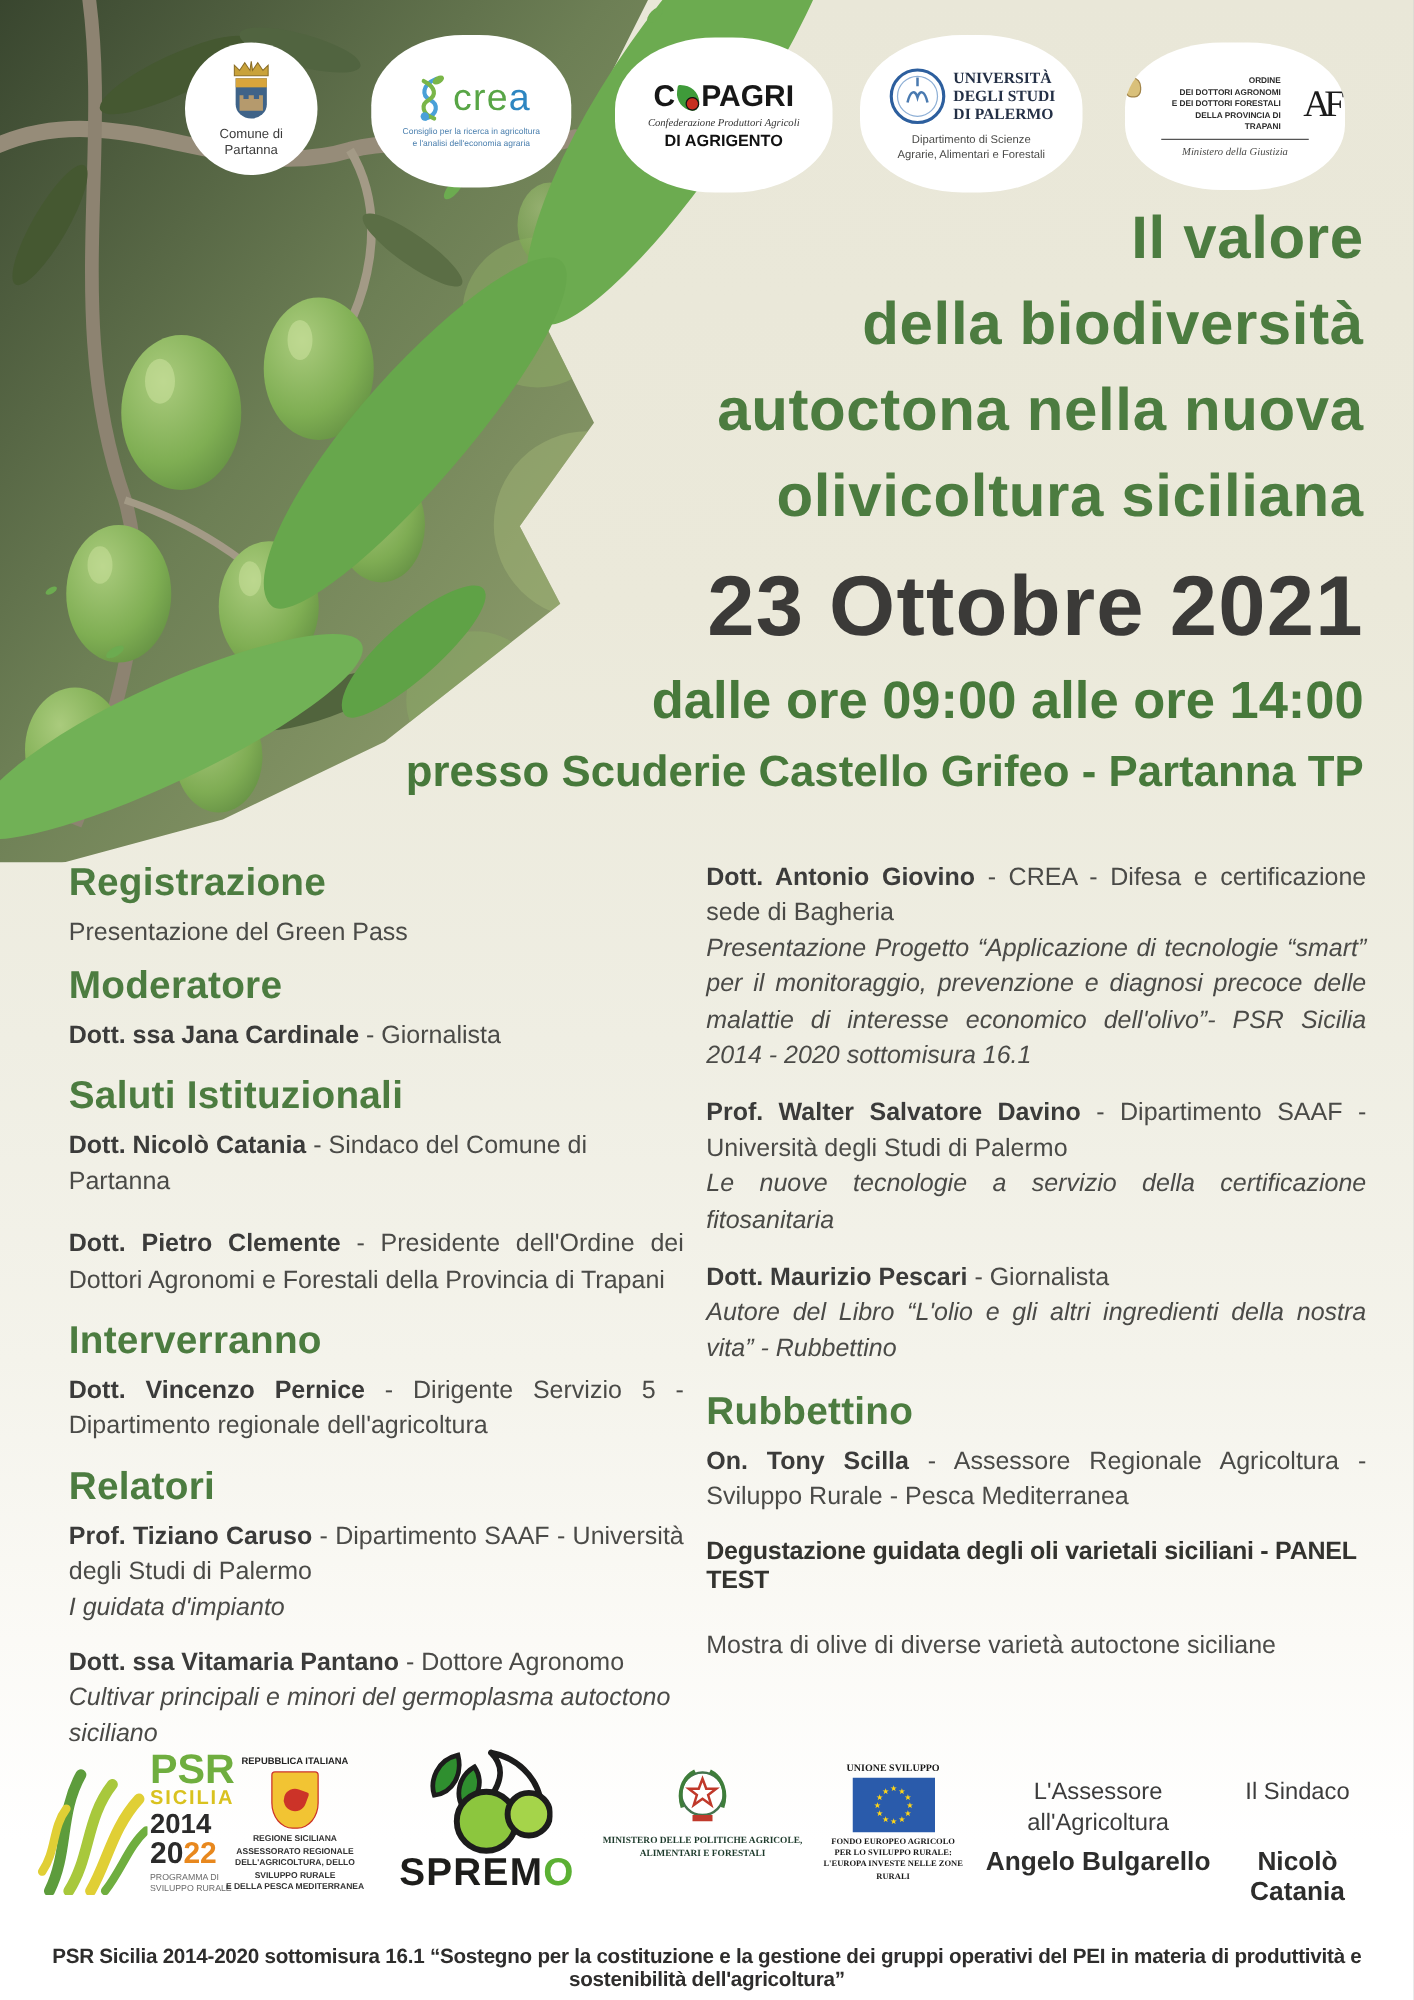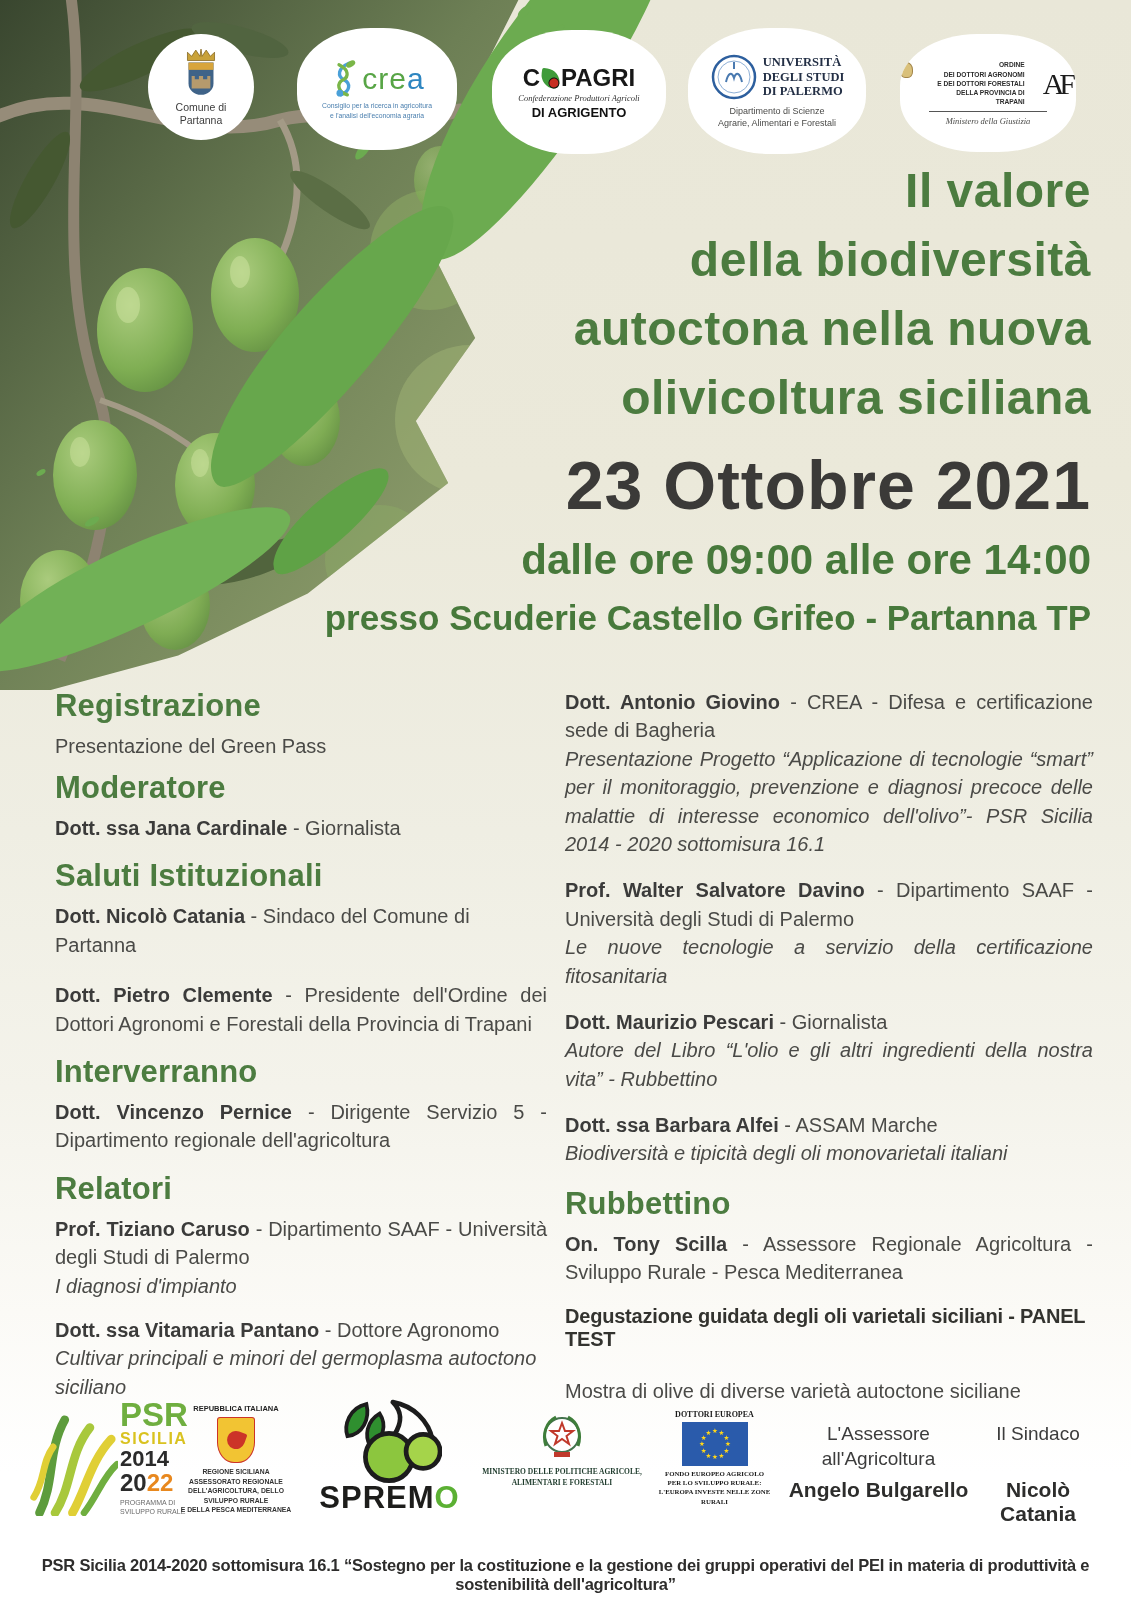--- a/index.html
+++ b/index.html
@@ -249,29 +249,28 @@
     <h2 class="h h-first">Registrazione</h2>
     <p class="line">Presentazione del Green Pass</p>
     <h2 class="h">Moderatore</h2>
     <p class="entry"><b>Dott. ssa Jana Cardinale</b> <span>- Giornalista</span></p>
     <h2 class="h">Saluti Istituzionali</h2>
     <p class="entry gap-after"><b>Dott. Nicolò Catania</b> <span>- Sindaco del Comune di Partanna</span></p>
     <p class="entry just"><b>Dott. Pietro Clemente</b> <span>- Presidente dell'Ordine dei Dottori Agronomi e Forestali della Provincia di Trapani</span></p>
     <h2 class="h">Interverranno</h2>
     <p class="entry just"><b>Dott. Vincenzo Pernice</b> <span>- Dirigente Servizio 5 - Dipartimento regionale dell'agricoltura</span></p>
     <h2 class="h">Relatori</h2>
-    <p class="entry just"><b>Prof. Tiziano Caruso</b> <span>- Dipartimento SAAF - Università degli Studi di Palermo</span><span class="note">I diagnosi d'impianto</span></p>
+    <p class="entry just"><b>Prof. Tiziano Caruso</b> <span>- Dipartimento SAAF - Università degli Studi di Palermo</span><span class="note">I guidata d'impianto</span></p>
     <p class="entry"><b>Dott. ssa Vitamaria Pantano</b> <span>- Dottore Agronomo</span><span class="note">Cultivar principali e minori del germoplasma autoctono siciliano</span></p>
   </div>
 
   <div class="col col-right">
     <p class="entry just"><b>Dott. Antonio Giovino</b> <span>- CREA - Difesa e certificazione sede di Bagheria</span><span class="note just">Presentazione Progetto “Applicazione di tecnologie “smart” per il monitoraggio, prevenzione e diagnosi precoce delle malattie di interesse economico dell'olivo”- PSR Sicilia 2014 - 2020 sottomisura 16.1</span></p>
     <p class="entry just"><b>Prof. Walter Salvatore Davino</b> <span>-  Dipartimento SAAF - Università degli Studi di Palermo</span><span class="note just">Le nuove tecnologie a servizio della certificazione fitosanitaria</span></p>
     <p class="entry"><b>Dott. Maurizio Pescari</b> <span>- Giornalista</span><span class="note just">Autore del Libro “L'olio e gli altri ingredienti della nostra vita” - Rubbettino</span></p>
-    <p class="entry"><b>Dott. ssa Barbara Alfei</b> <span>- ASSAM Marche</span><span class="note">Biodiversità e tipicità degli oli monovarietali italiani</span></p>
     <h2 class="h">Rubbettino</h2>
     <p class="entry just"><b>On. Tony Scilla</b> <span>- Assessore Regionale Agricoltura - Sviluppo Rurale - Pesca Mediterranea</span></p>
     <p class="bold-line">Degustazione guidata degli oli varietali siciliani - PANEL TEST</p>
     <p class="line mostra">Mostra di olive di diverse varietà autoctone siciliane</p>
   </div>
 
   <div class="footer">
 
     <div class="fblock f-psr">
       <svg width="92" height="112" viewBox="0 0 95 115">
@@ -319,21 +318,21 @@
         <path d="M10,36 C6,24 10,12 20,7" stroke="#3e7d3a" stroke-width="3" fill="none"></path>
         <path d="M42,36 C46,24 42,12 32,7" stroke="#3e7d3a" stroke-width="3" fill="none"></path>
         <path d="M26 13 L29 21 L37 21 L30.5 26 L33 34 L26 29 L19 34 L21.5 26 L15 21 L23 21 Z" fill="#fff" stroke="#c0392b" stroke-width="2"></path>
         <rect x="18" y="42" width="16" height="5" fill="#c0392b"></rect>
       </svg>
       <div class="min-text pre">MINISTERO DELLE POLITICHE AGRICOLE,
 ALIMENTARI E FORESTALI</div>
     </div>
 
     <div class="fblock f-ue">
-      <div class="ue-top">DOTTORI EUROPEA</div>
+      <div class="ue-top">UNIONE SVILUPPO</div>
       <svg width="66" height="44" viewBox="0 0 66 44" style="margin-top:3px;">
         <rect width="66" height="44" fill="#2a5bab"></rect>
         <g fill="#ffd617" font-size="6.5" text-anchor="middle">
           <text x="33" y="11.2">★</text>
             <text x="39.5" y="12.9">★</text>
             <text x="44.3" y="17.7">★</text>
           <text x="46" y="24.2">★</text>
             <text x="44.3" y="30.7">★</text>
             <text x="39.5" y="35.5">★</text>
           <text x="33" y="37.2">★</text>

